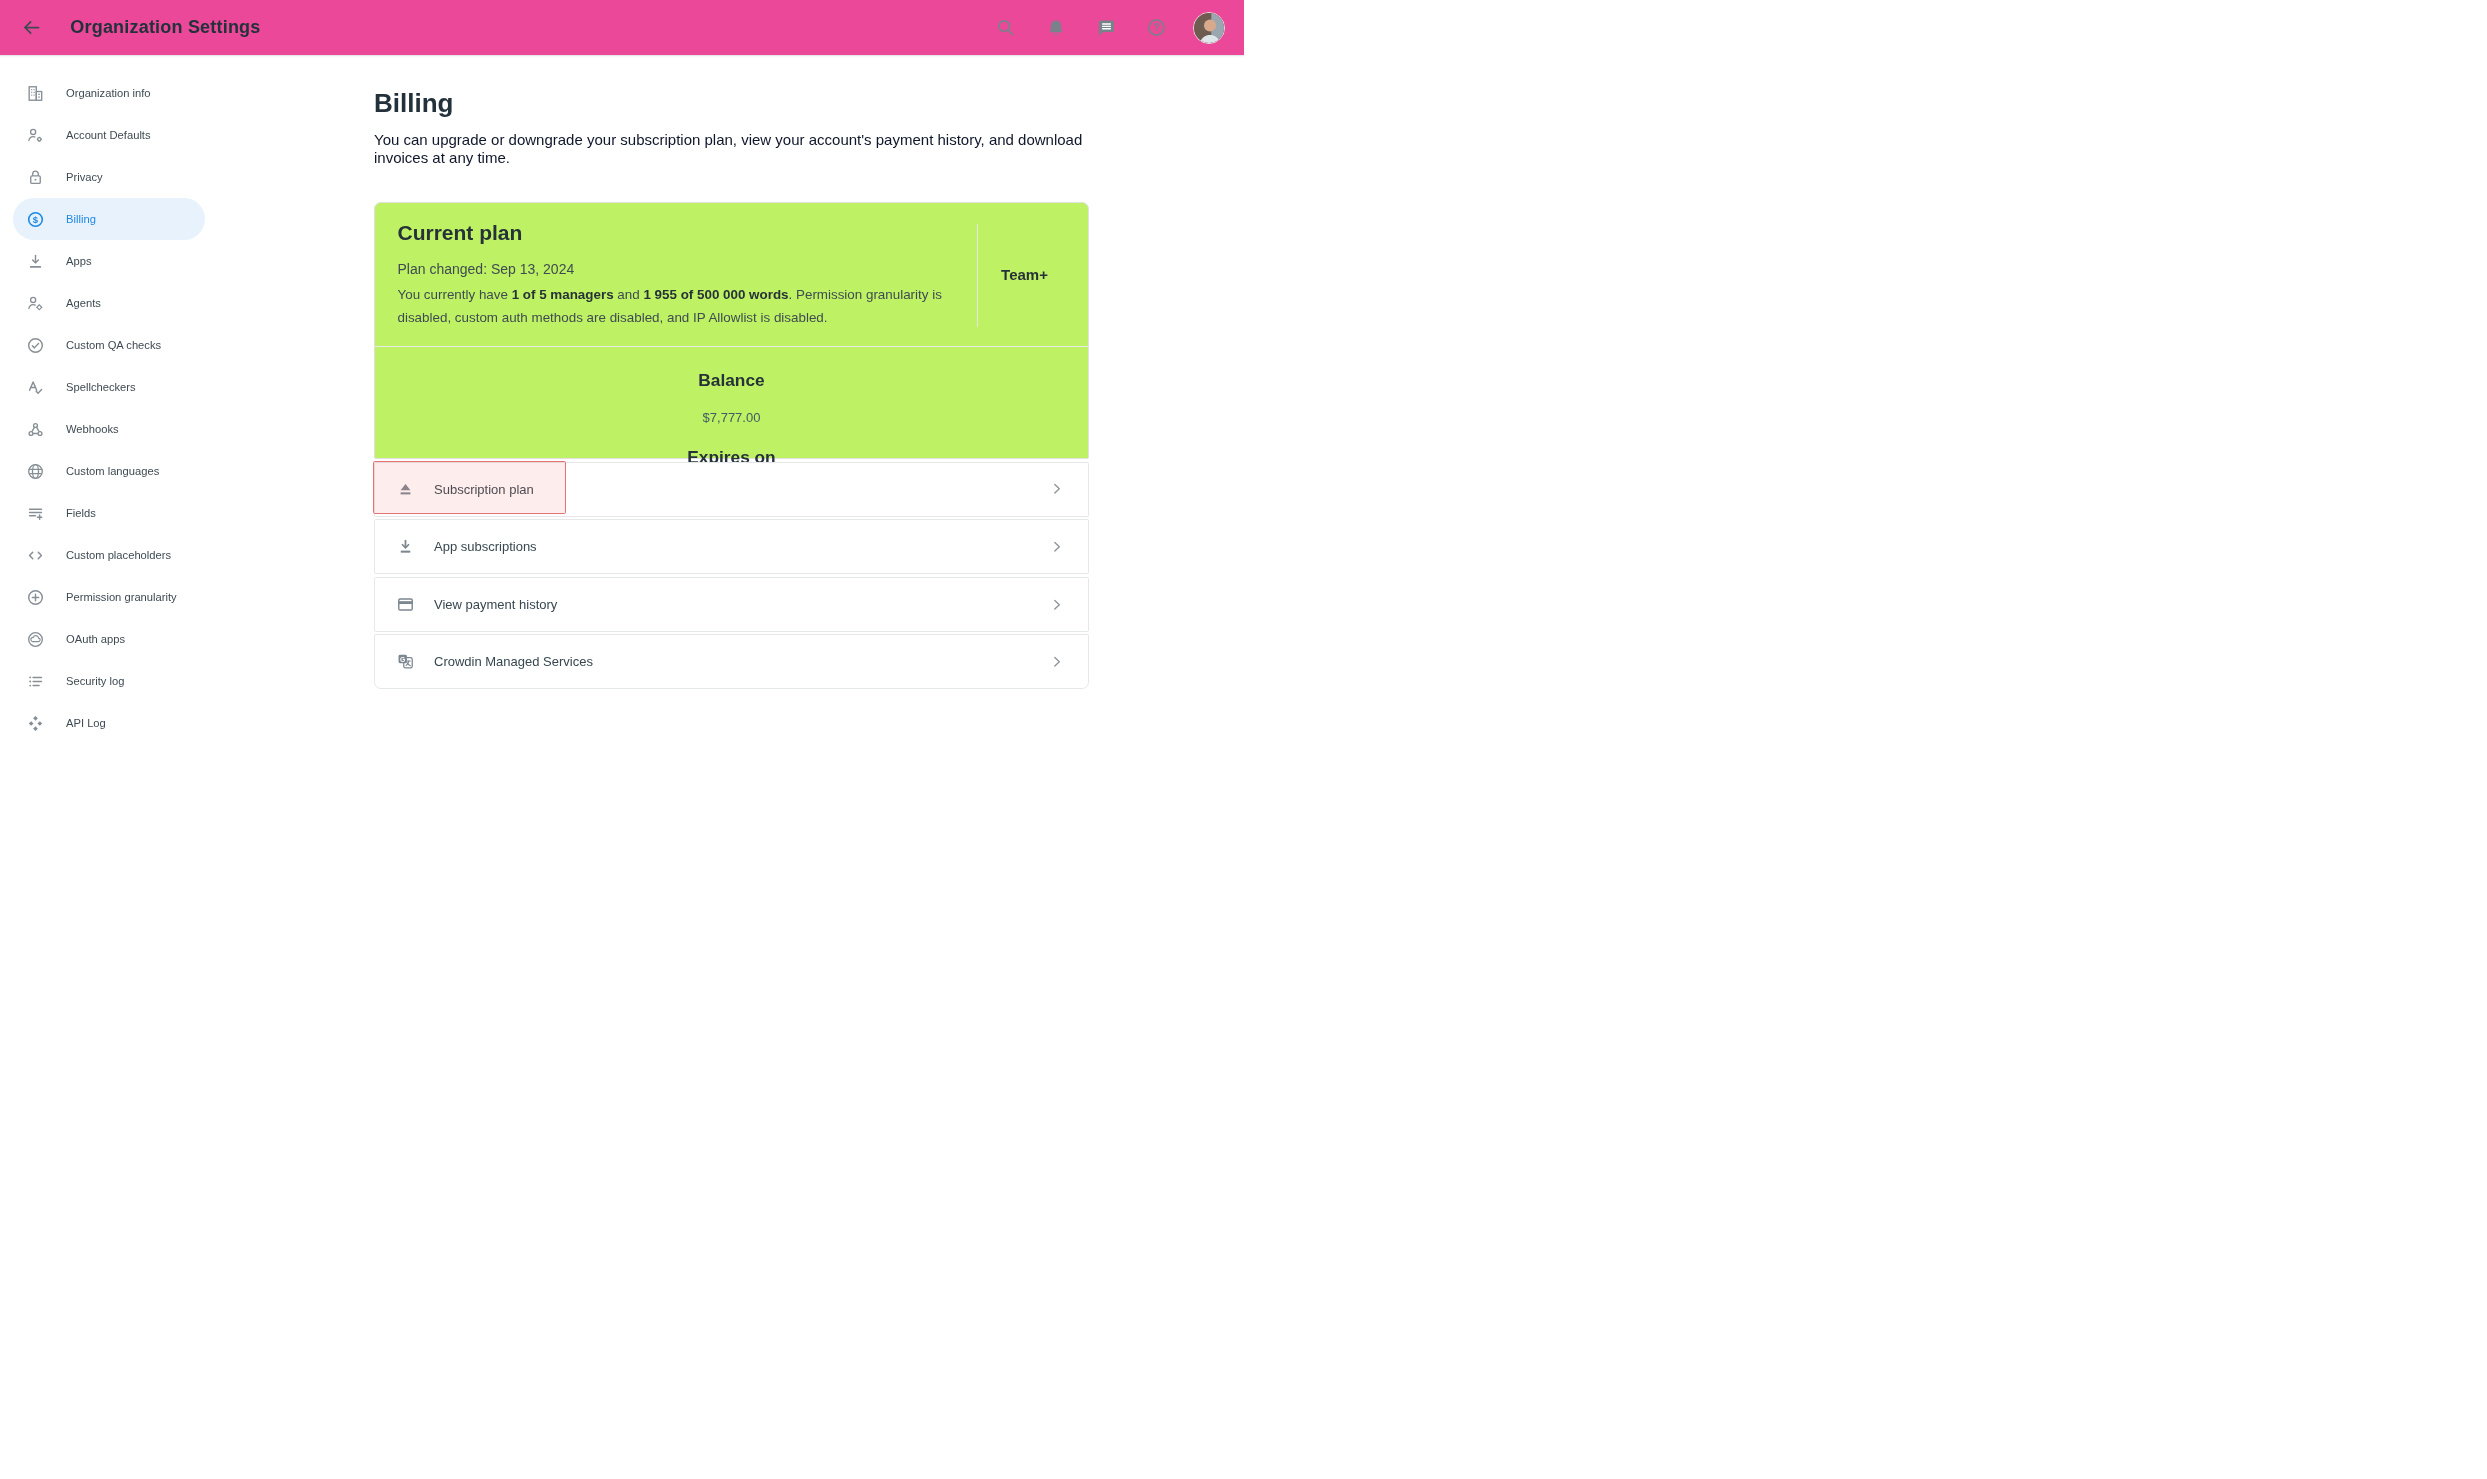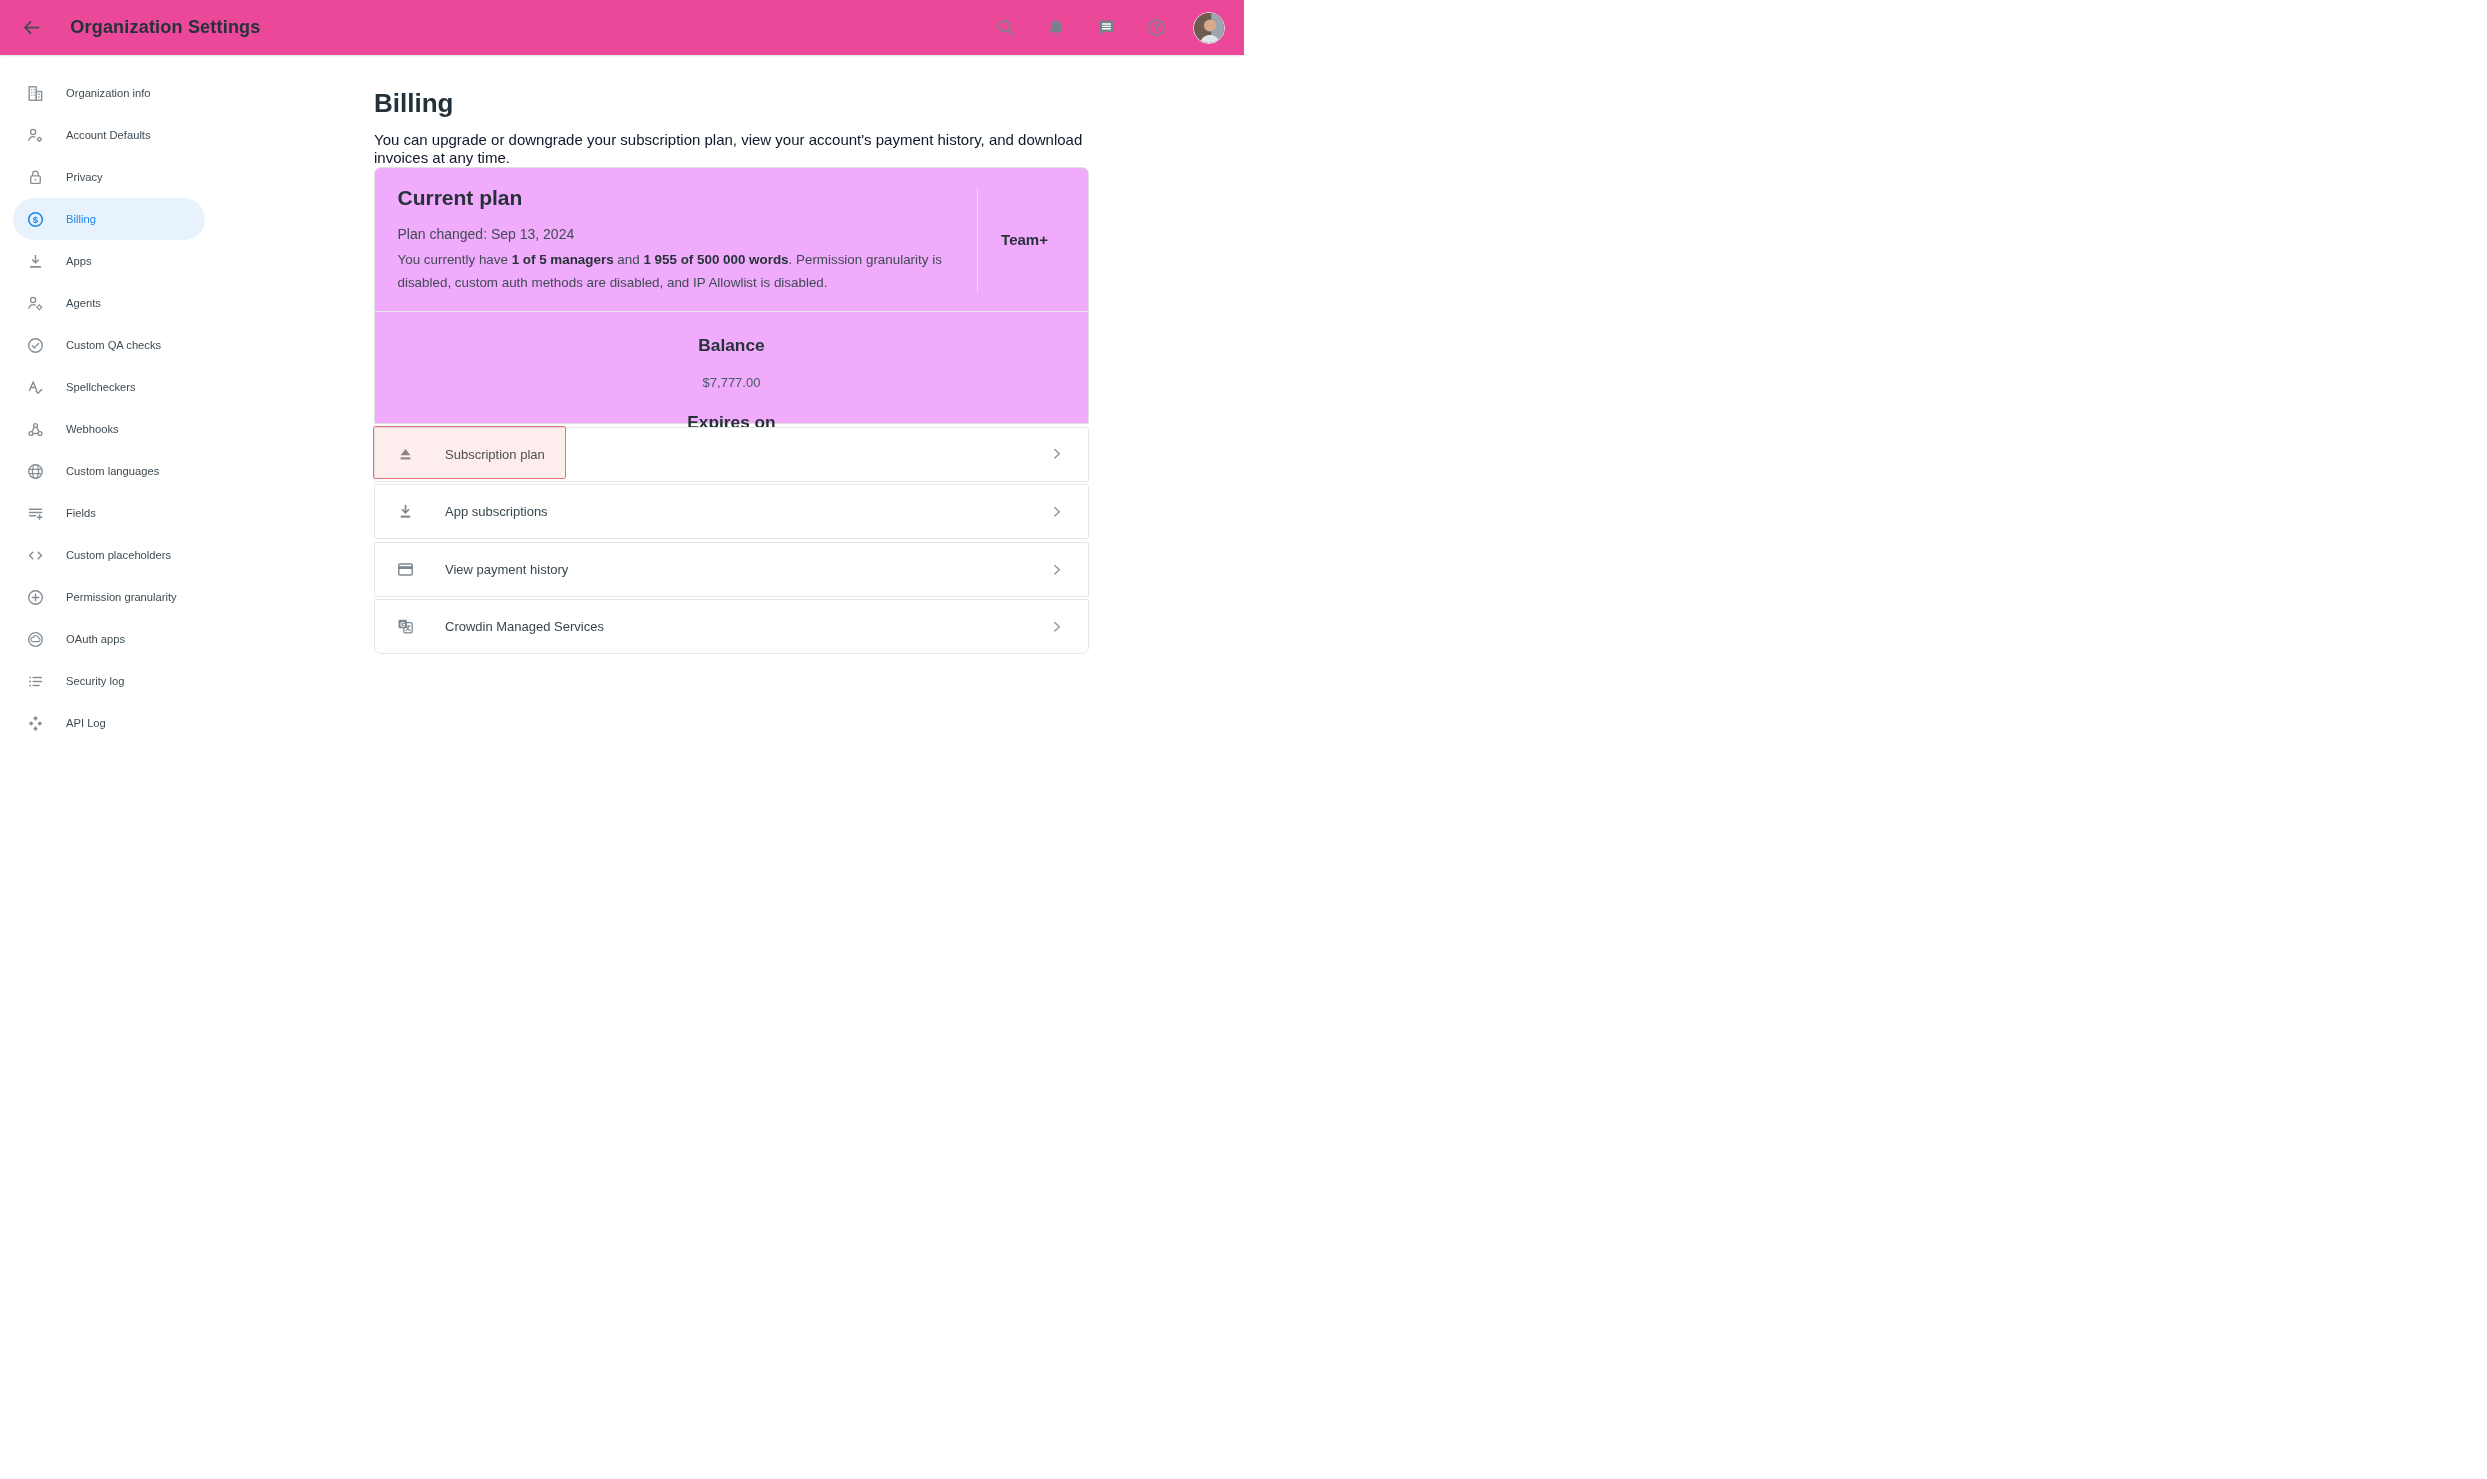--- a/index.html
+++ b/index.html
@@ -30,39 +30,39 @@
   .nav-item .nav-label { margin-left:21px; font-size:11.2px; font-weight:500; color:#3e4a52; }
   .nav-item.selected { background:#e7f2fd; }
   .nav-item.selected .nav-label { color:#1e88e5; }
 
   
   main { flex:1; }
   .content { width:715px; margin-left:149px; }
   .page-title { margin-top:32px; font-size:26px; line-height:31px; font-weight:bold; color:#22313a; }
   .page-desc { margin-top:12px; font-size:15px; line-height:18px; color:#0f172a; }
 
-  .card { border:0.9px solid #e0e0e0; border-radius:7px 7px 1.7px 1.7px; background:#f0abfc; }
+  .card { margin-top:35px; border:0.9px solid #e0e0e0; border-radius:7px 7px 1.7px 1.7px; background:#bef264; }
   .plan-section { position:relative; height:143px; padding:18px 130px 0 22.5px; }
   .plan-heading { font-size:21px; font-weight:bold; color:#263238; }
   .plan-changed { margin-top:16.4px; font-size:14px; color:#3f4b52; }
   .plan-usage { margin-top:6px; font-size:13.4px; line-height:23px; color:#3f4b52; max-width:561px; }
   .plan-usage b { color:#263238; }
   .plan-vdivider { position:absolute; top:21px; bottom:19px; left:602px; width:0.9px; background:#e3e5e7; }
   .plan-name { position:absolute; top:0; bottom:0; right:8px; width:111px; display:flex;
     align-items:center; justify-content:center; font-size:15px; font-weight:bold; color:#263238; }
 
   .summary-section { height:112px; border-top:0.9px solid #e6e8ea; display:flex; text-align:center;flex-direction:column; }
   .summary-col { flex:1; padding-top:22.5px; }
   .summary-label { font-size:17.3px; font-weight:bold; color:#263238; }
   .summary-value { margin-top:19px; font-size:13px; color:#455a64; }
 
   
   .rows { margin-top:2.6px; display:flex; flex-direction:column; gap:2.6px; }
   .row { position:relative; height:55px; background:#fff; border:0.9px solid #e5e7e9; border-radius:1.7px;
-    display:flex; align-items:center; padding:0 23px 0 21px; cursor:pointer;gap:11px; }
+    display:flex; align-items:center; padding:0 23px 0 21px; cursor:pointer; }
   .row:last-child { border-radius:1.7px 1.7px 7px 7px; }
   .row .row-icon { width:19px; height:19px; flex:0 0 19px; display:flex; align-items:center; justify-content:center; }
   .row .row-label { margin-left:19px; font-size:13px; font-weight:500; color:#37474f; }
   .row .chevron { margin-left:auto; width:17.3px; height:17.3px; display:flex; align-items:center; justify-content:center; }
 
   .annotation-box { position:absolute; left:-1.7px; top:-1.7px; width:193px; height:53px;
     border:1.7px solid #e57373; background:rgba(239,115,115,0.13); border-radius:1.7px; pointer-events:none; z-index:3; }
 
   svg { display:block; }
 </style>

